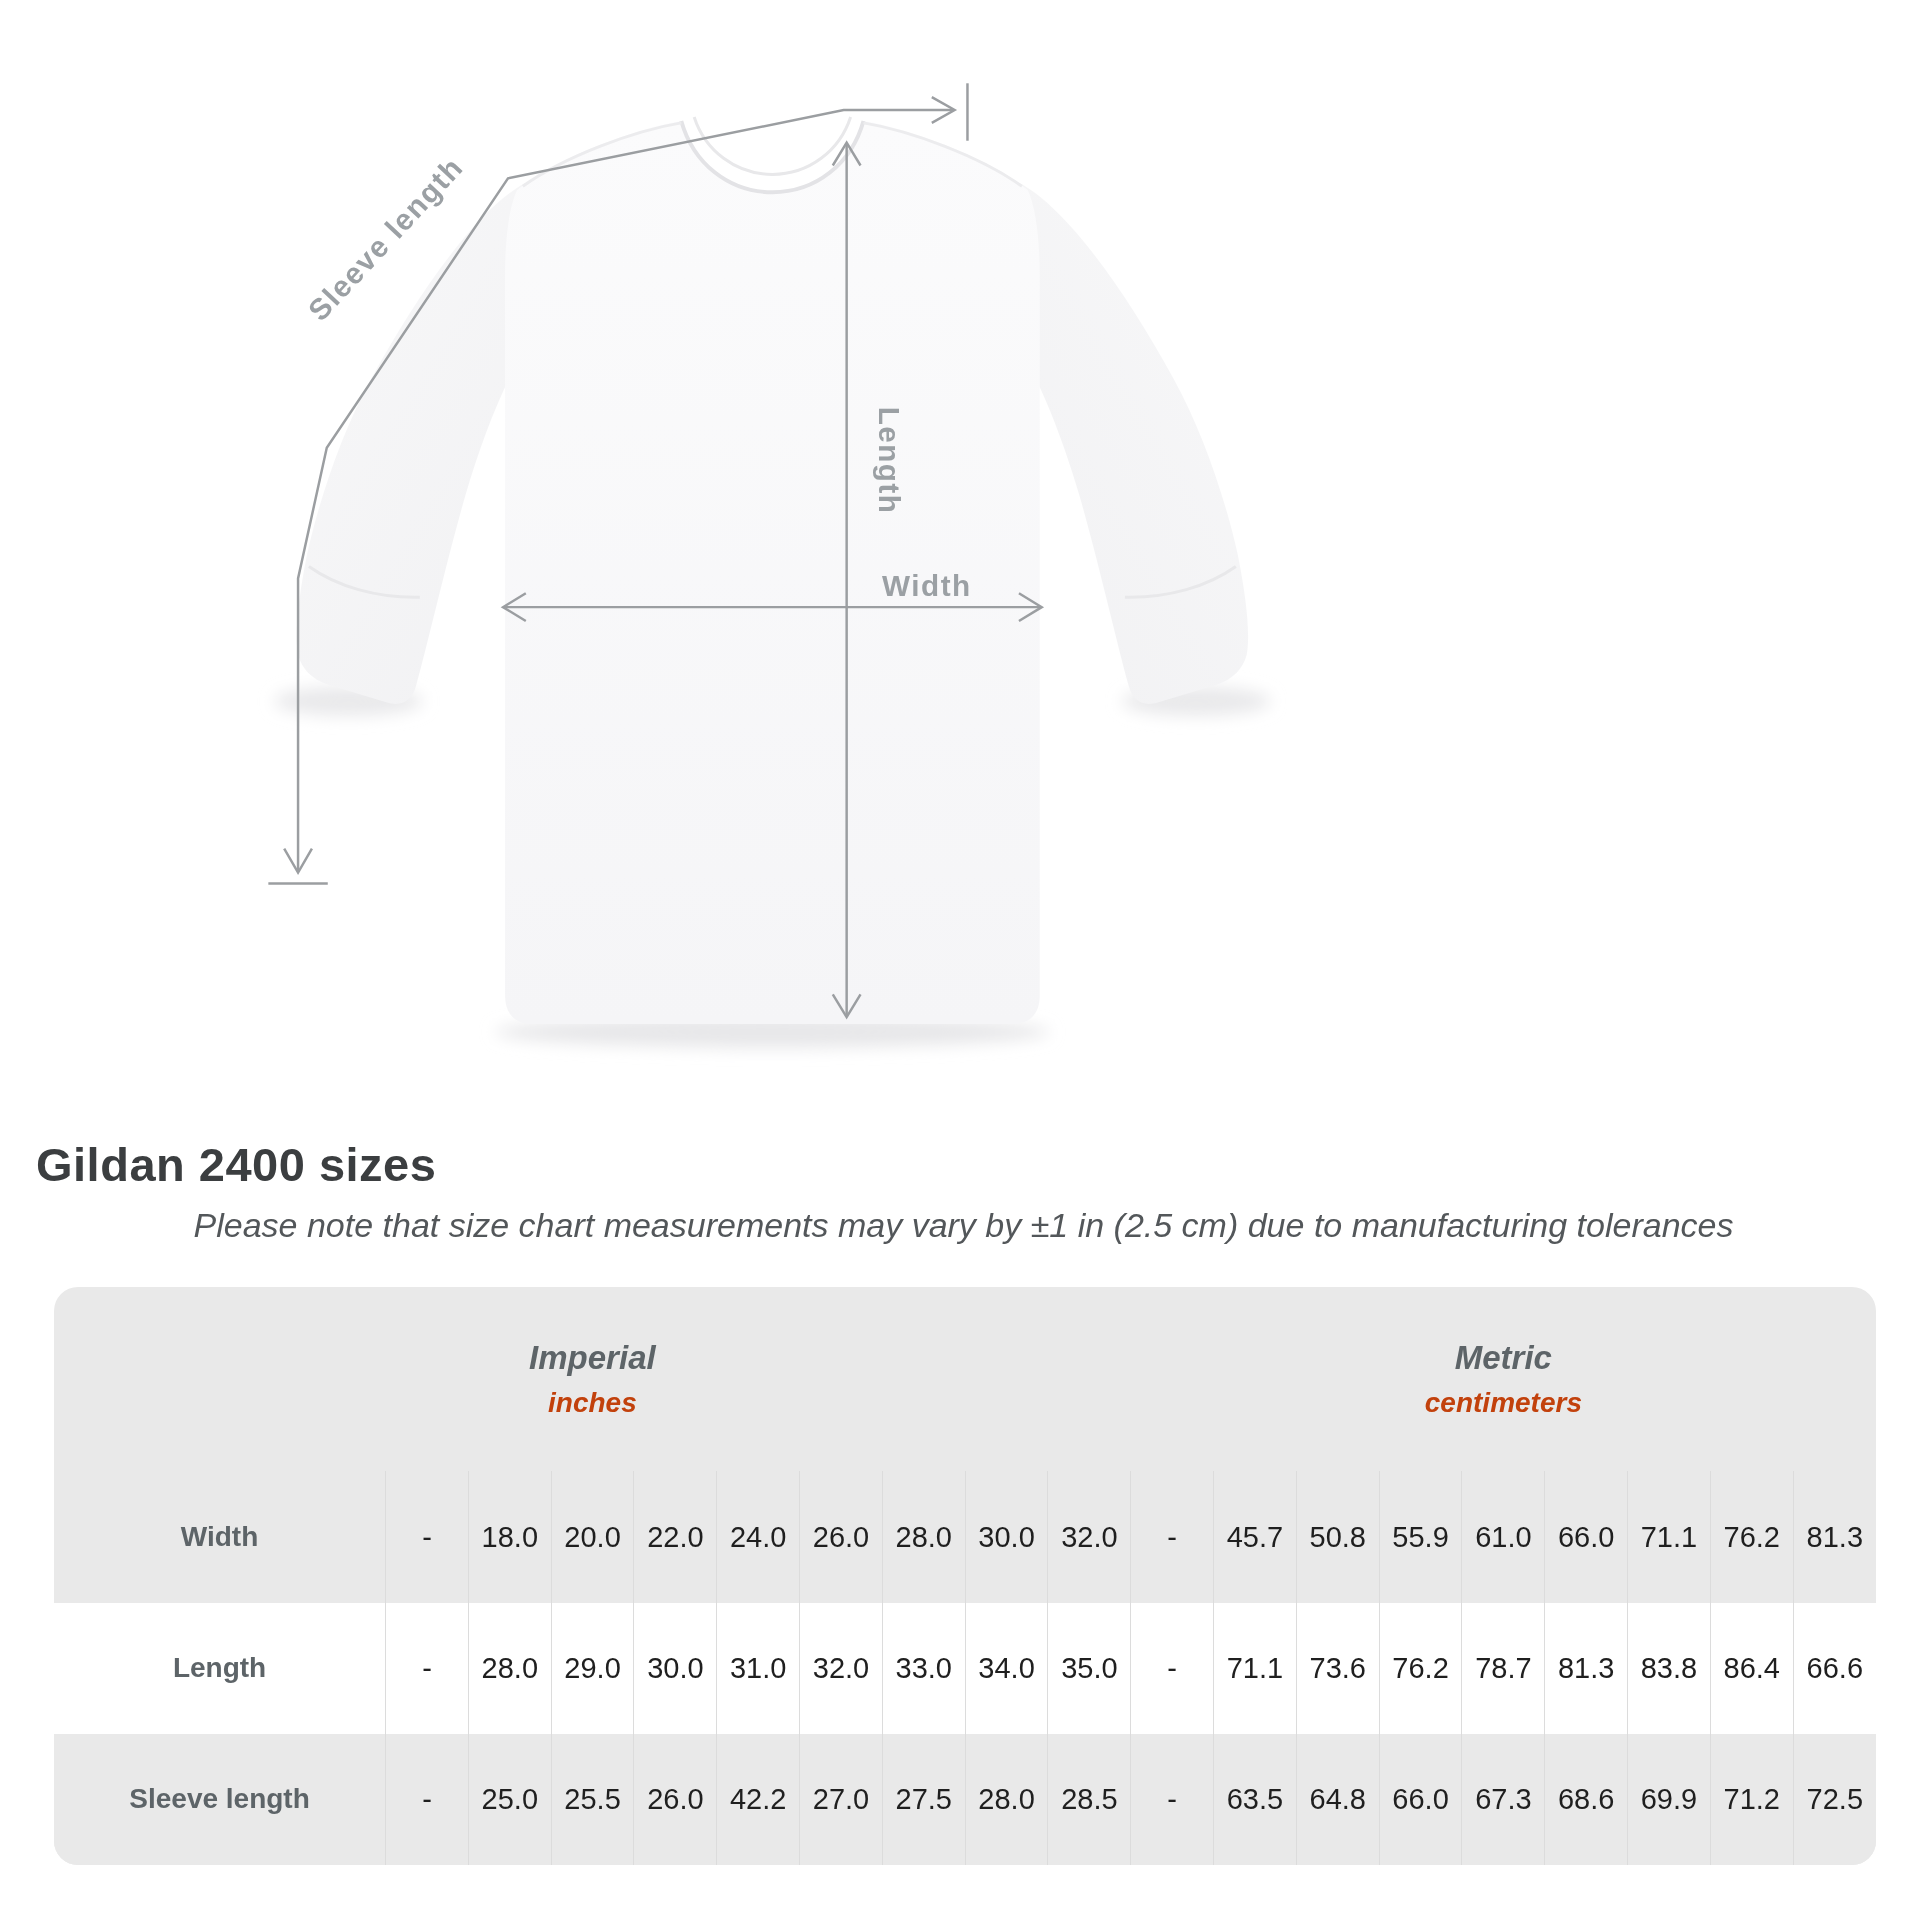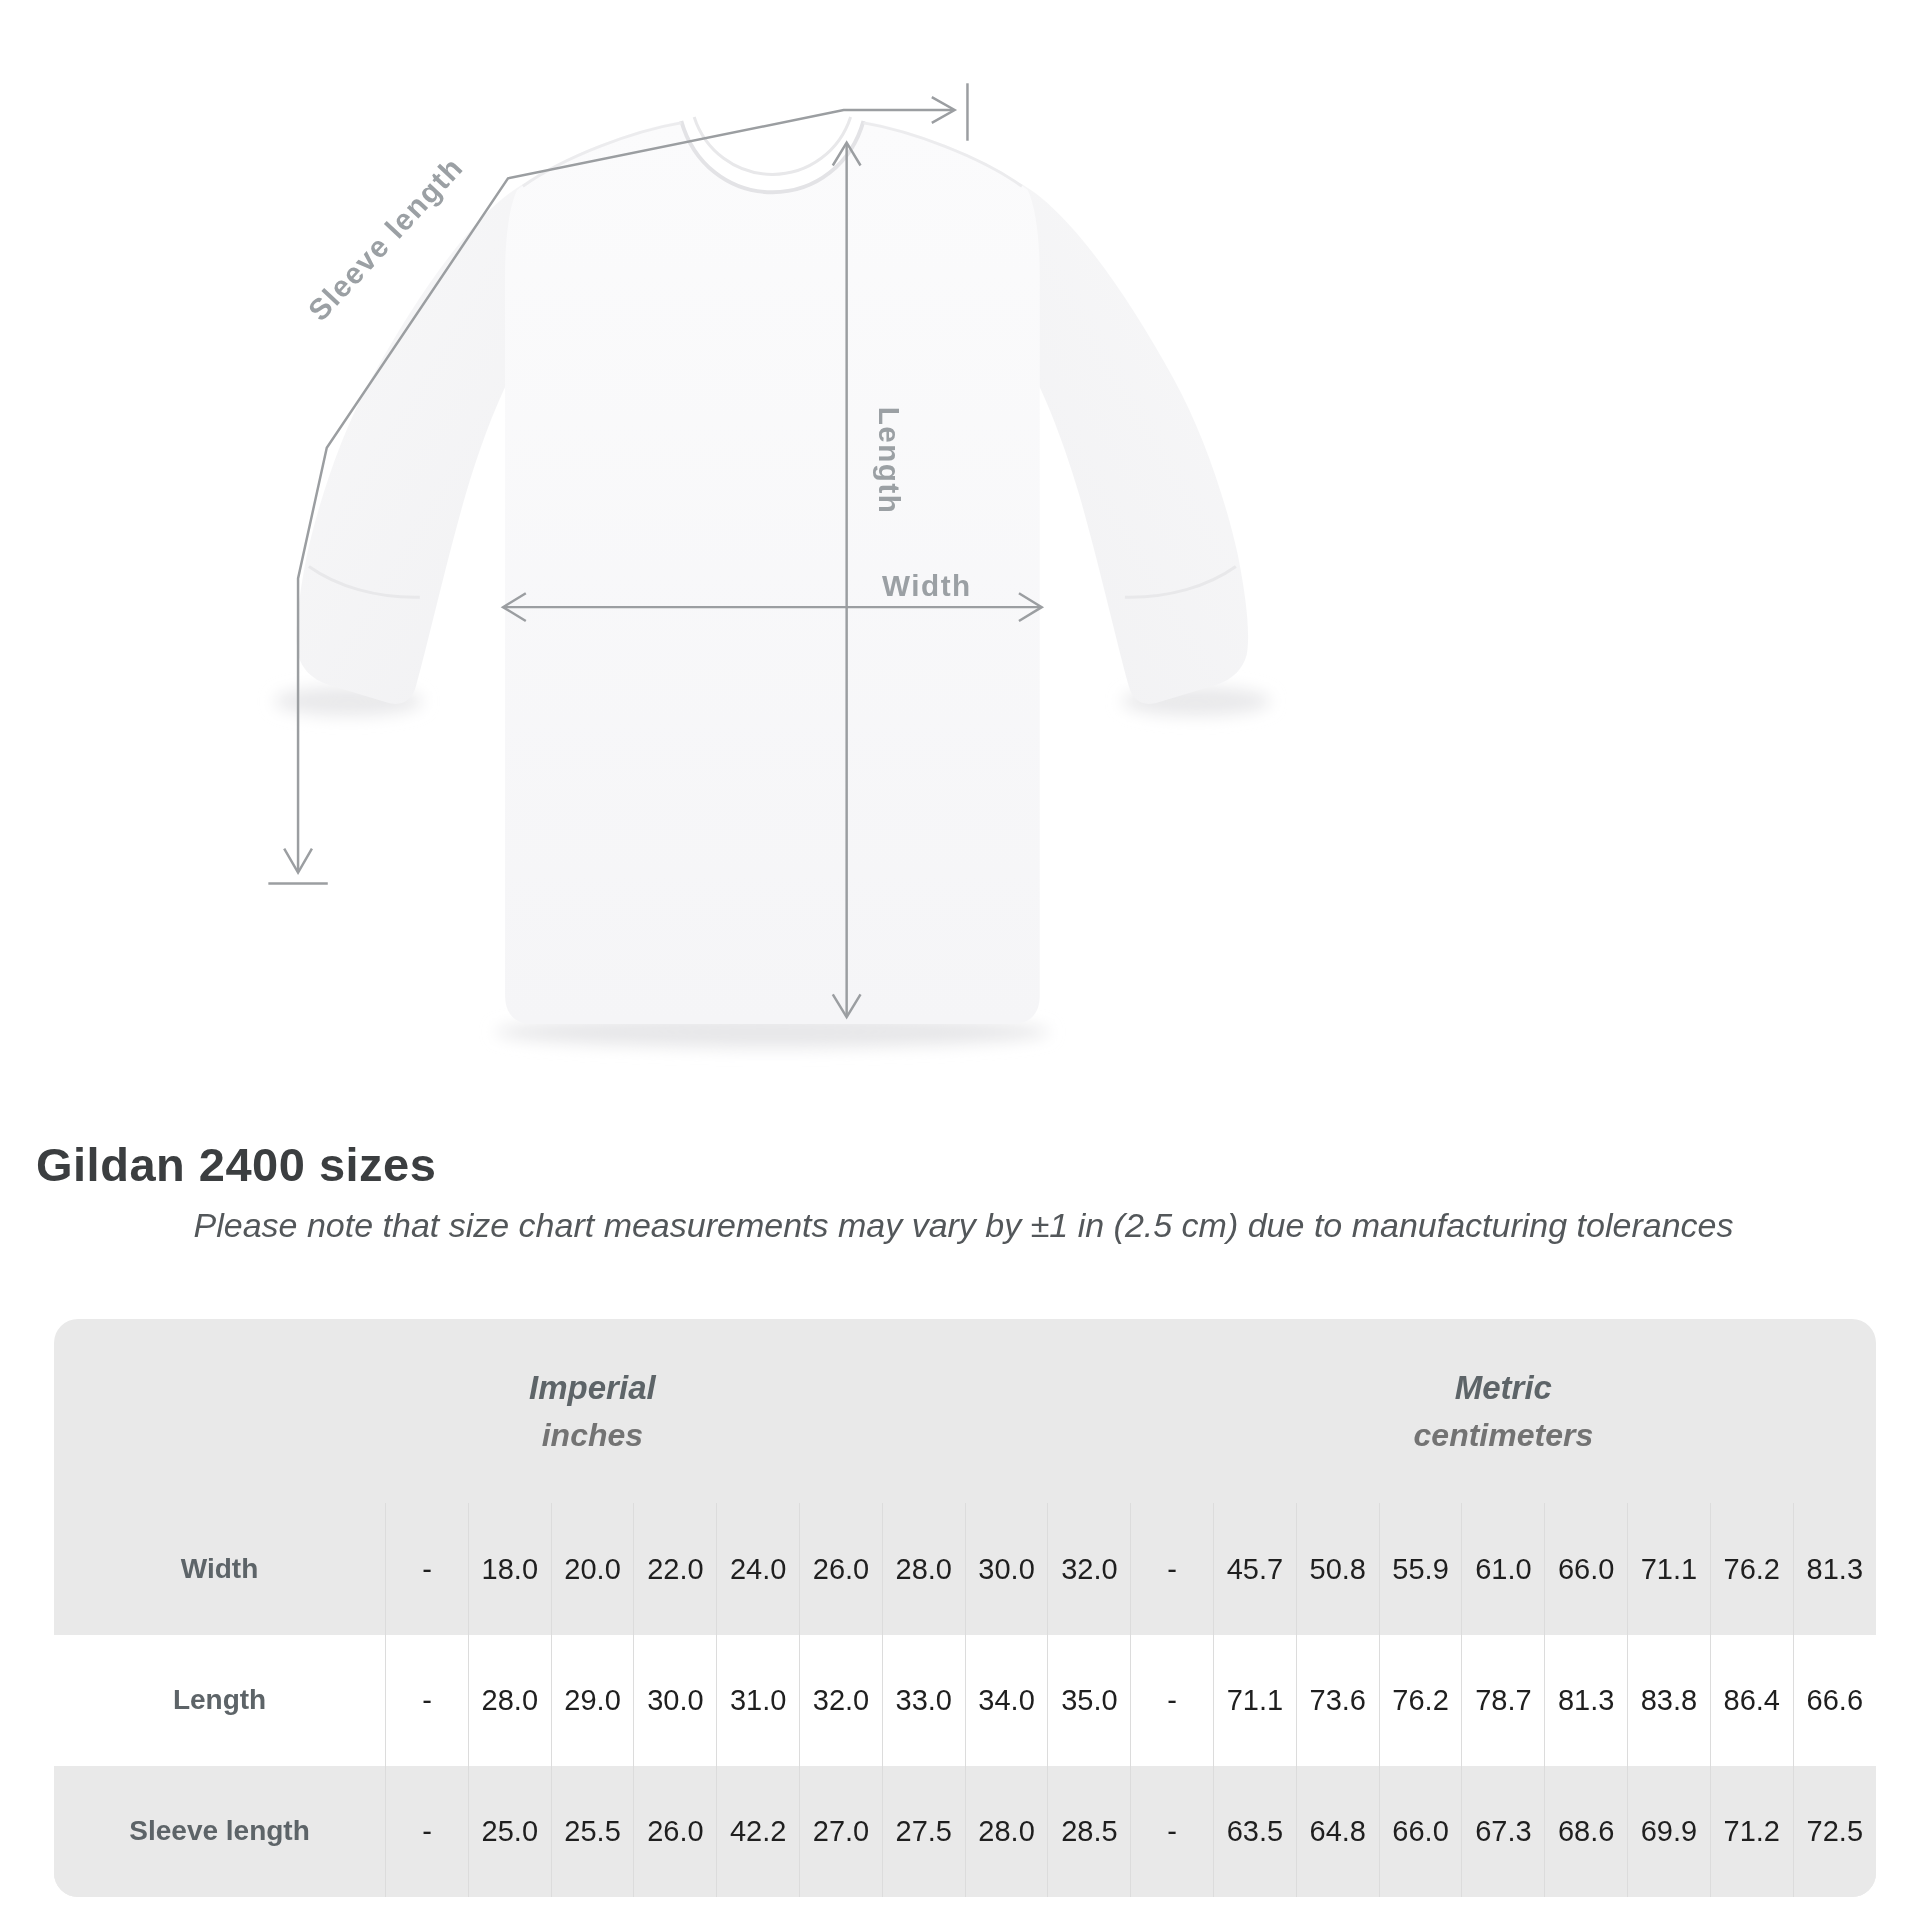--- a/index.html
+++ b/index.html
@@ -18,31 +18,31 @@
     position:absolute;left:0;top:1137px;width:100%;
     font-size:47px;font-weight:bold;color:#3b3e40;letter-spacing:0.5px;margin-left:36px;
   }
   .subtitle{
     position:absolute;left:0;top:1206px;width:100%;text-align:center;
     font-size:34px;font-style:italic;color:#53575a;
   }
   
   .table-wrap{
     position:absolute;left:54px;top:1287px;width:1822px;height:578px;
-    background:#e9e9e9;border-radius:24px;overflow:hidden;margin-top:32px;
+    background:#e9e9e9;border-radius:24px;overflow:hidden;
   }
   table.sizes{width:100%;height:100%;border-collapse:collapse;table-layout:fixed;}
   table.sizes td,table.sizes th{padding:0;text-align:center;vertical-align:middle;}
   tr.group-row{height:149px;}
   tr.header-row{height:112px;background:#ffffff;}
   tr.data-row{height:106px;}
   tr.row-white{background:#ffffff;}
   tr.row-gray{background:#e9e9e9;}
   .gname{font-size:33px;font-weight:bold;font-style:italic;color:#5d6468;}
-  .gunit{font-size:32px;font-style:italic;color:#737373;margin-top:10px;}
+  .gunit{font-size:28px;font-style:italic;color:#c2410c;margin-top:10px;}
   tr.header-row td,tr.data-row td{border-left:1px solid #dcdcdc;}
   tr.header-row td:first-child,tr.data-row td:first-child{border-left:none;}
   .hdr{font-size:28px;font-weight:bold;color:#666e72;}
   .lbl{font-size:28px;font-weight:bold;color:#5d6468;}
   .val{font-size:29px;color:#1f1f1f;}
 </style>
 </head>
 <body>
 
 <div class="page">

